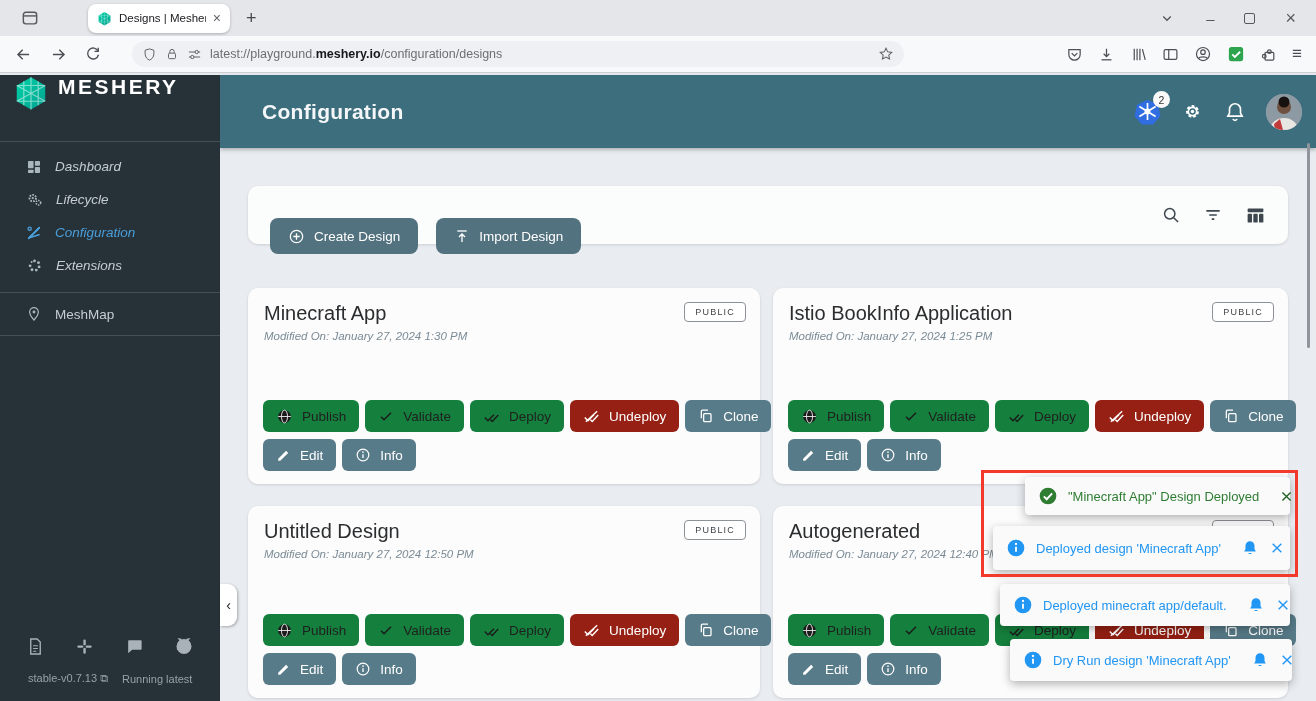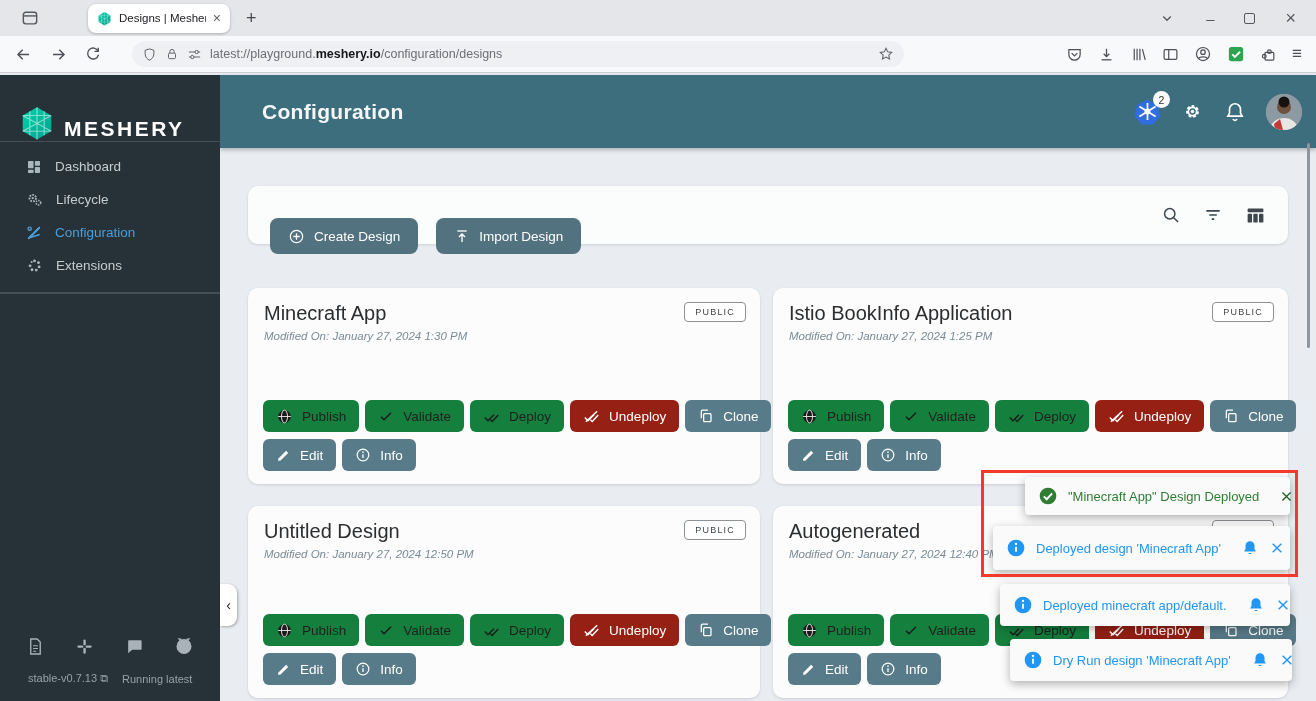--- a/index.html
+++ b/index.html
@@ -23,25 +23,25 @@
 
   .navbar { position:absolute; left:0; top:36px; width:1316px; height:37px; background:#f8f9fb; border-bottom:1px solid #ccced4; display:flex; align-items:center; padding:0 14px; gap:16px; }
   .nav-ic { color:#4c4f54; }
   .urlbar { flex:1; max-width:772px; height:26px; margin-left:14px; background:#eff0f4; border-radius:13px; display:flex; align-items:center; padding:0 10px; gap:8px; color:#5f6368; }
   .url-text { flex:1; font-size:12.5px; color:#6b6e73; white-space:nowrap; overflow:hidden; }
   .url-text b { color:#17181a; font-weight:bold; }
   .nav-right { display:flex; align-items:center; gap:15px; margin-left:auto; color:#4c4f54; }
 
   
   .sidebar { position:absolute; left:0; top:75px; width:220px; height:626px; background:#263238; display:flex; flex-direction:column; z-index:5; }
-  .logo-row { height:66px; display:flex; align-items:flex-end; padding-left:19px; gap:9px; }
+  .logo-row { height:66px; display:flex; align-items:flex-start; padding-left:13px; gap:9px; }
   .logo-word { color:#fff; font-size:21px; font-weight:bold; letter-spacing:2.5px; }
   .sb-divider { height:1px; background:rgba(255,255,255,.14); }
   .sb-list { padding-top:8px; }
-  .sb-item { height:33px; display:flex; align-items:center; padding-left:26px; gap:13px; font-size:13.5px; color:#c6cdd1; cursor:pointer; }
+  .sb-item { height:33px; display:flex; align-items:center; padding-left:26px; gap:13px; font-size:13.5px; color:#c6cdd1; cursor:pointer;font-style:italic; }
   .sb-item .ic { color:#aab7bd; }
   .sb-item.active, .sb-item.active .ic { color:#4a9eda; }
   .sb-meshmap { height:42px; display:flex; align-items:center; padding-left:26px; gap:13px; font-size:13.5px; color:#c6cdd1; }
   .sb-bottom { margin-top:auto; padding:0 0 16px 0; }
   .sb-social { display:flex; justify-content:space-between; padding:0 26px; color:#a8b2b8; margin-bottom:16px; }
   .sb-version { display:flex; gap:14px; padding-left:28px; font-size:11px; color:#97a1a7; align-items:center; }
   .collapse-handle { position:absolute; left:220px; top:584px; width:17px; height:42px; background:#fff; border-radius:0 9px 9px 0; box-shadow:1px 1px 3px rgba(0,0,0,.3); display:flex; align-items:center; justify-content:center; font-size:14px; color:#222; z-index:6; }
 
   .appheader { position:absolute; left:220px; top:75px; width:1096px; height:73px; background:#3c6e7e; box-shadow:0 2px 4px rgba(0,0,0,.25); display:flex; align-items:center; z-index:4; }
   .appheader-title { margin-left:42px; font-size:21px; font-weight:bold; color:#f4f6f7; letter-spacing:.3px; }
@@ -451,20 +451,28 @@
       </div>
       <div class="sb-item">
         <span class="ic">
             <svg width="17" height="17">
               <use href="#i-extensions"></use>
             </svg>
           </span>
         <span>Extensions</span>
       </div>
       <div class="sb-divider" style="margin-top:10px"></div>
+      <div class="sb-meshmap">
+        <span class="ic" style="color:#aab7bd">
+            <svg width="16" height="16">
+              <use href="#i-pin"></use>
+            </svg>
+          </span>
+        <span>MeshMap</span>
+      </div>
       <div class="sb-divider"></div>
     </div>
     <div class="sb-bottom">
       <div class="sb-social">
         <span class="ic">
             <svg width="19" height="19">
               <use href="#i-doc"></use>
             </svg>
           </span>
         <span class="ic">

